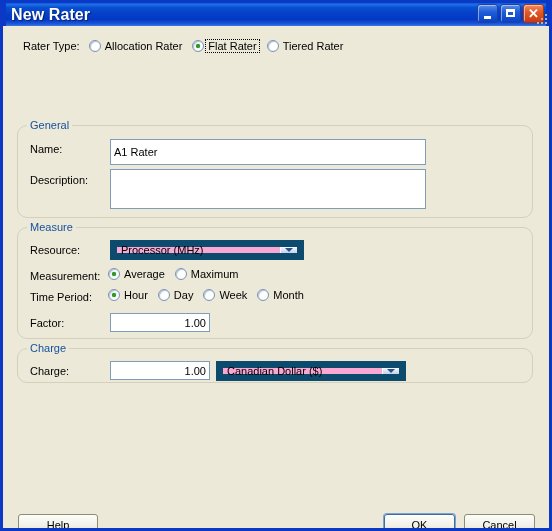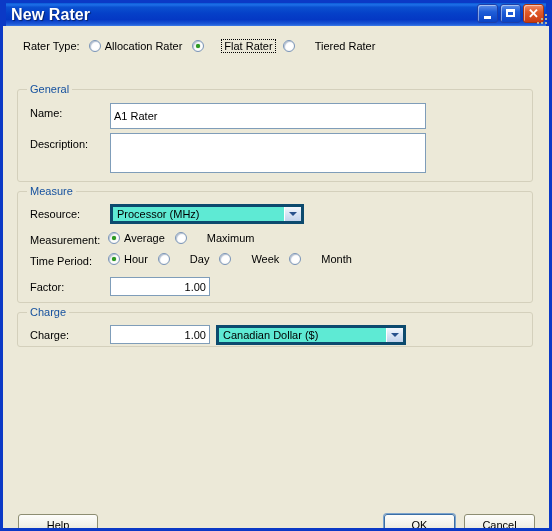--- a/index.html
+++ b/index.html
@@ -120,21 +120,21 @@
   #rater-type-label { margin-right: 9px; }
 
   
   .radio {
     display: inline-flex;
     align-items: center;
     white-space: nowrap;
     cursor: default;
     justify-content: space-between;
   }
-  .radio + .radio { margin-left: 8px; gap: 16px; }
+  .radio + .radio { margin-left: 8px; }
   .rdot {
     width: 12px; height: 12px;
     border-radius: 50%;
     box-sizing: border-box;
     background: radial-gradient(circle at 38% 34%, #ffffff 0%, #ffffff 52%, #f2f2ee 100%);
     border: 1px solid #7A95B8;
     box-shadow: inset 1px 1px 1px rgba(120,140,170,0.55);
     position: relative;
     flex: 0 0 auto;
     margin-right: 2px;
@@ -152,21 +152,22 @@
   .radio.focused .rlabel {
     outline: 1px dotted #000000;
     outline-offset: 0px;
   }
 
   
   .groupbox {
     position: absolute;
     box-sizing: border-box;
     border: 1px solid #D4D0BC;
-    border-radius: 3px;
+    border-radius: 10px;
+    margin-top: 36px;
   }
   .groupbox > .gb-title {
     position: absolute;
     top: -7px;
     left: 9px;
     background: #ECE9D8;
     padding: 0 3px;
     color: #14509E;
     font-size: 11px;
     white-space: nowrap;
@@ -190,22 +191,22 @@
     padding: 1px 3px;
     outline: none;
   }
   .tbox.num { text-align: right; padding-right: 3px; }
   textarea.tbox { resize: none; overflow: hidden; }
 
   
   .combo {
     position: absolute;
     box-sizing: border-box;
-    background: #5eead4;
-    border: 3px solid #0c4a6e;
+    background: #f9a8d4;
+    border: 7px solid #0c4a6e;
     display: flex;
     align-items: center;
     cursor: default;
   }
   .combo .ctext {
     flex: 1 1 auto;
     padding-left: 4px;
     white-space: nowrap;
     overflow: hidden;
   }

